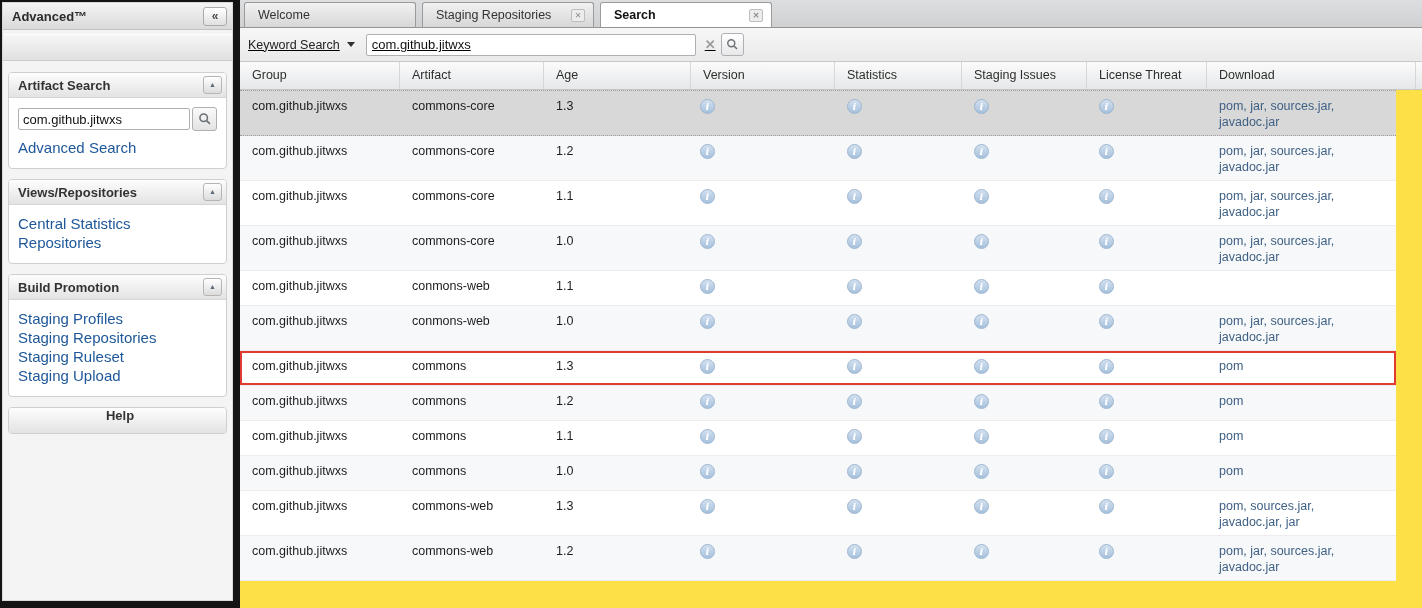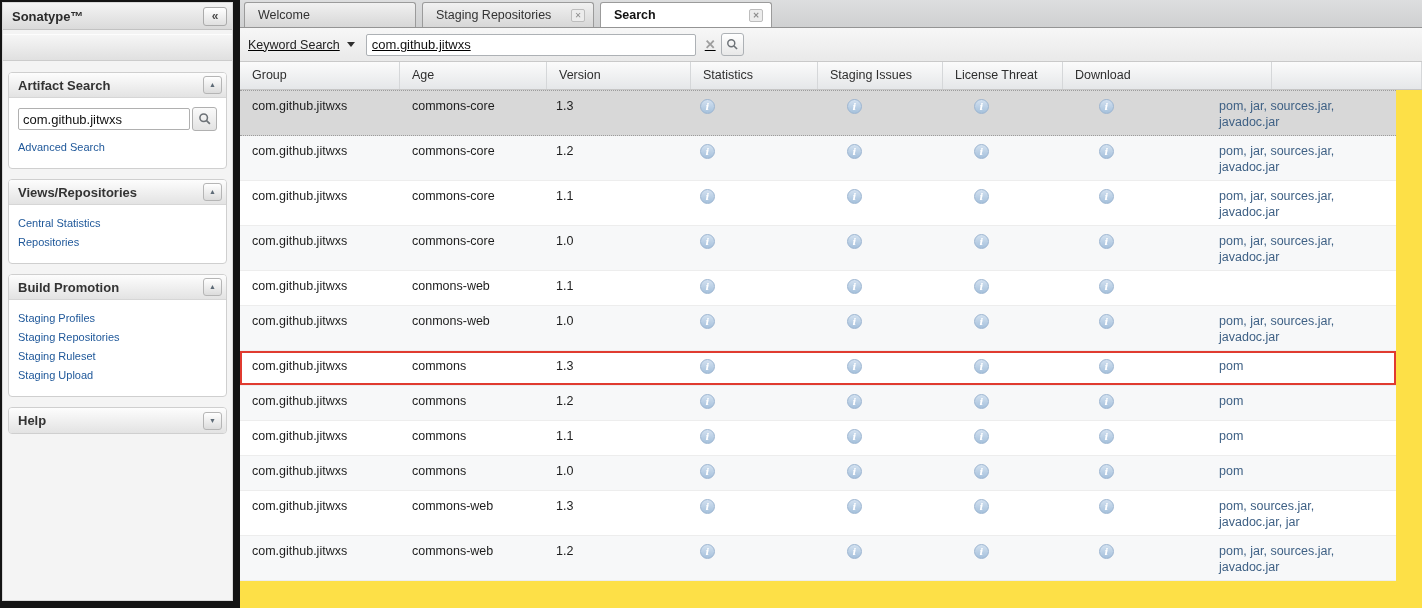--- a/index.html
+++ b/index.html
@@ -14,33 +14,33 @@
                display:flex; align-items:center; justify-content:space-between; padding:0 5px 0 9px; }
   .sn-title { font-size:13px; font-weight:bold; color:#2b2b2b; }
   .mini-btn { width:24px; height:19px; border:1px solid #ababab; border-radius:3px;
               background:linear-gradient(#ffffff,#e0e0e0); color:#4a4a4a; font-size:12px; font-weight:bold;
               line-height:16px; text-align:center; cursor:pointer; font-family:"Liberation Sans",sans-serif; }
   .sn-toolbar { height:27px; background:linear-gradient(#f6f6f6,#e0e0e0); border-top:1px solid #fdfdfd;
                 border-bottom:1px solid #cccccc; margin:4px 0 11px; }
   .panel { margin:0 5px 10px; border:1px solid #cfcfcf; border-radius:4px; background:#ffffff; overflow:hidden; }
   .panel-header { height:25px; background:linear-gradient(#fdfdfd,#e3e3e3); border-bottom:1px solid #d6d6d6;
                   display:flex; align-items:center; justify-content:space-between; padding:0 4px 0 9px;gap:44px; }
-  .panel.collapsed .panel-header { border-bottom:none; }
+  .panel.collapsed .panel-header { border-bottom:none;flex-direction:column; }
   .panel-title { font-size:13px; font-weight:bold; color:#333333; }
   .tgl { width:19px; height:18px; border:1px solid #b5b5b5; border-radius:3px;
          background:linear-gradient(#ffffff,#dcdcdc); color:#5d6a76; font-size:7px; line-height:16px;
          text-align:center; cursor:pointer; }
   .panel-body { padding:9px 9px 11px; }
   .side-search { display:flex; align-items:center; }
   .side-search input { flex:1; height:22px; border:1px solid #b0b0b0; border-radius:2px;
                        font-family:"Liberation Sans",sans-serif; font-size:13px; padding:0 4px; color:#111; min-width:0; }
   .side-search-btn { width:25px; height:24px; margin-left:2px; border:1px solid #b0b0b0; border-radius:3px;
                      background:linear-gradient(#fafafa,#e3e3e3); cursor:pointer; display:flex;
                      align-items:center; justify-content:center; }
-  .side-link { display:block; color:var(--link,#1e5799); font-size:11px; line-height:19px;
+  .side-link { display:block; color:var(--link,#1e5799); font-size:15px; line-height:19px;
                text-decoration:none; cursor:pointer; }
   .adv-link { margin-top:7px; }
 
   
   .main { flex:1; display:flex; flex-direction:column; background:#fde047; min-width:0; }
   .tabbar { height:28px; background:linear-gradient(#dddedf,#cfd0d1); border-bottom:1px solid #949494;
             display:flex; align-items:flex-end; padding:0 0 0 4px; gap:6px; }
   .tab { height:25px; width:172px; border:1px solid #9b9b9b; border-bottom:none; border-radius:3px 3px 0 0;
          background:linear-gradient(#f1f1f1,#d7d7d7); padding:0 8px 0 13px; display:flex; align-items:center;
          justify-content:space-between; font-size:12.5px; color:#333333; cursor:pointer; }
@@ -82,21 +82,21 @@
 </style>
 </head>
 <body>
 
 <div class="app">
 
   <aside class="sidebar-frame">
     <div class="sidebar">
 
       <div class="sn-header">
-        <span class="sn-title">Sonatype™</span>
+        <span class="sn-title">Advanced™</span>
         <button class="mini-btn">
           <span>«</span>
         </button>
       </div>
       <div class="sn-toolbar"></div>
 
       <section class="panel">
         <header class="panel-header">
           <span class="panel-title">Artifact Search</span>
           <button class="tgl"><span>▲</span></button>
@@ -176,20 +176,21 @@
         <svg width="13" height="13" viewBox="0 0 16 16">
           <circle cx="6.5" cy="6.5" r="4.3" fill="none" stroke="#6d7277" stroke-width="1.8"></circle>
           <line x1="9.8" y1="9.8" x2="13.6" y2="13.6" stroke="#6d7277" stroke-width="2"></line>
         </svg>
       </button>
     </div>
 
     <div class="grid">
       <div class="grid-head" id="grid-head">
           <div class="hcell col0">Group</div>
+          <div class="hcell col1">Artifact</div>
           <div class="hcell col3">Age</div>
           <div class="hcell col2">Version</div>
           <div class="hcell col4">Statistics</div>
           <div class="hcell col5">Staging Issues</div>
           <div class="hcell col6">License Threat</div>
           <div class="hcell col7">Download</div>
           <div class="hcell hfill"></div>
         </div>
       <div id="grid-body">
           <div class="g-row selected">

